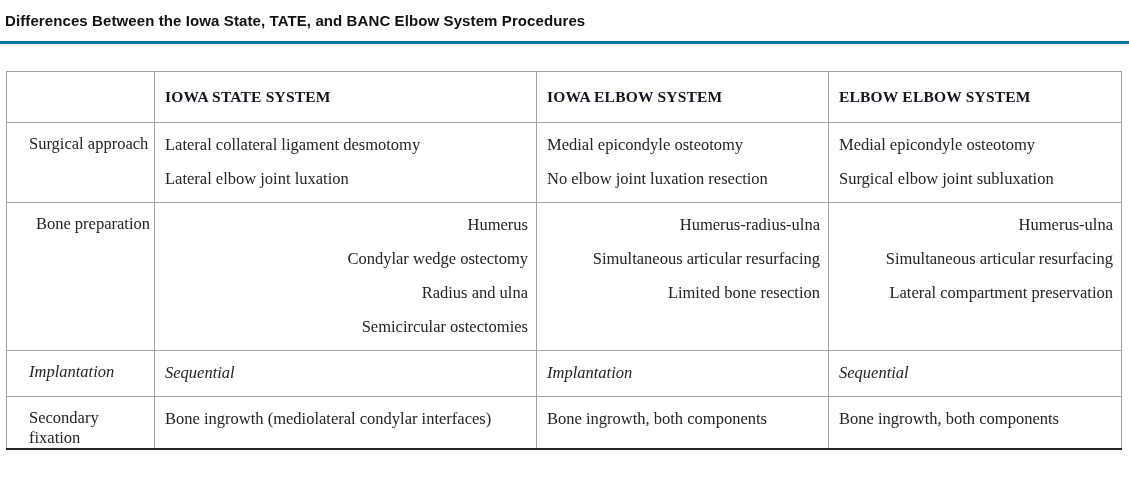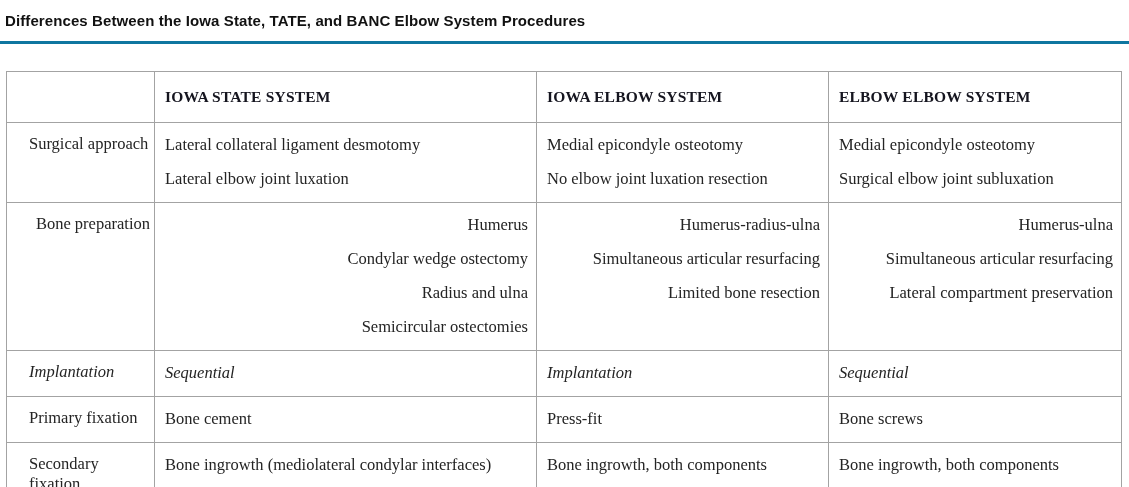--- a/index.html
+++ b/index.html
@@ -131,32 +131,20 @@
       <td>
         <div class="line">Sequential</div>
       </td>
       <td>
         <div class="line">Implantation</div>
       </td>
       <td>
         <div class="line">Sequential</div>
       </td>
     </tr>
-    <tr class="r4">
-      <td class="lbl">Primary fixation</td>
-      <td>
-        <div class="line">Bone cement</div>
-      </td>
-      <td>
-        <div class="line">Press-fit</div>
-      </td>
-      <td>
-        <div class="line">Bone screws</div>
-      </td>
-    </tr>
     <tr class="r5">
       <td class="lbl">Secondary fixation</td>
       <td>
         <div class="line">Bone ingrowth (mediolateral condylar interfaces)</div>
       </td>
       <td>
         <div class="line">Bone ingrowth, both components</div>
       </td>
       <td>
         <div class="line">Bone ingrowth, both components</div>

